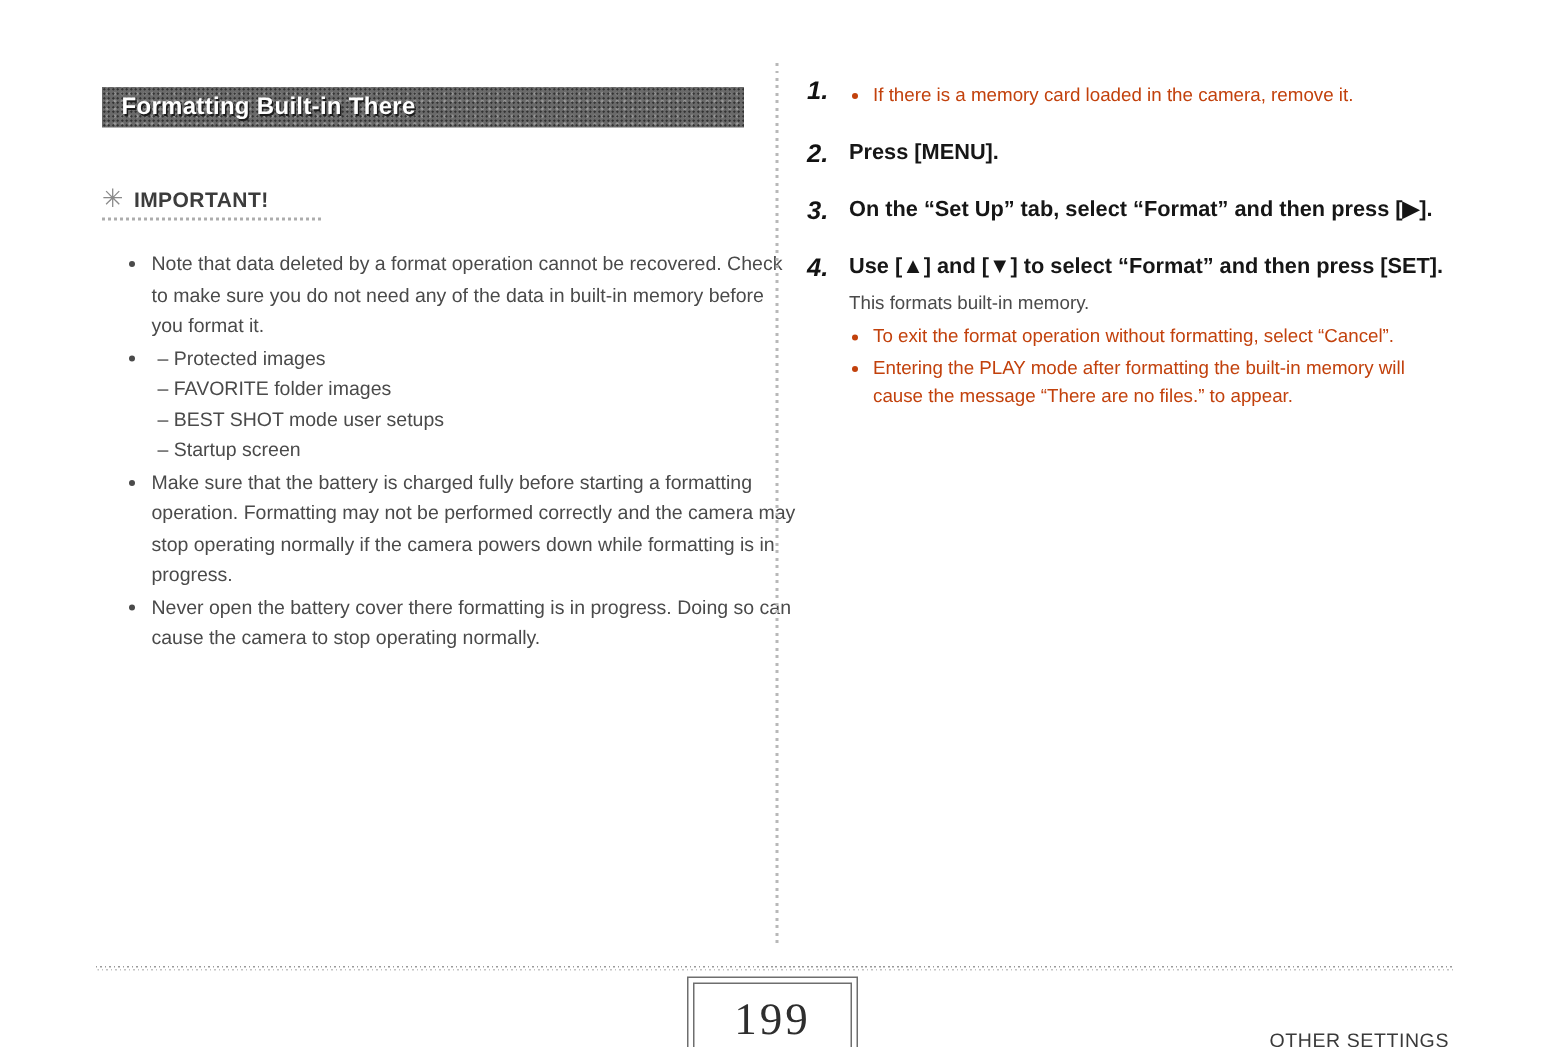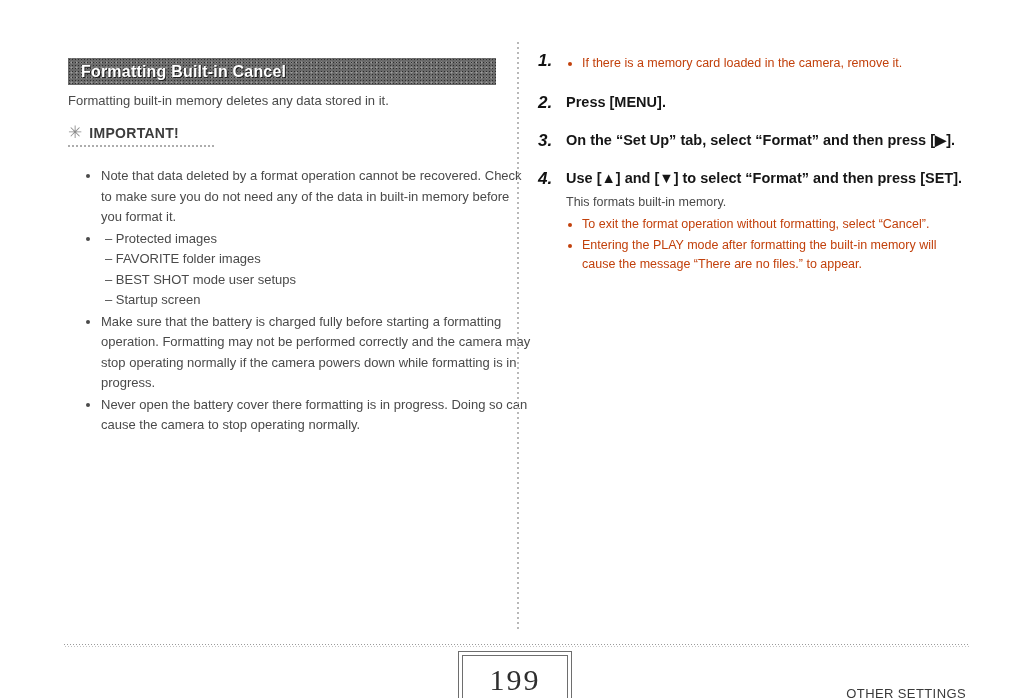--- a/index.html
+++ b/index.html
@@ -109,24 +109,23 @@
     position:absolute; right:66px; top:686px;
     font-size:13px; color:#3a3a3a; letter-spacing:0.4px;
   }
 </style>
 </head>
 <body>
 
 <div class="page">
 
   <div class="banner">
-    <span class="banner-title">Formatting Built-in Cancel</span>
-  </div>
-
-  <div class="intro">Formatting built-in memory deletes any data stored in it.</div>
+    <span class="banner-title">Formatting Built-in There</span>
+  </div>
+
 
   <div class="important-head">
     <span class="important-icon">✳</span>
     <span class="important-label">IMPORTANT!</span>
   </div>
 
   <ul class="left-list">
     <li>
       <span>Note that data deleted by a format operation cannot be recovered. Check to make sure you do not need any of the data in built-in memory before you format it.</span>
     </li>

